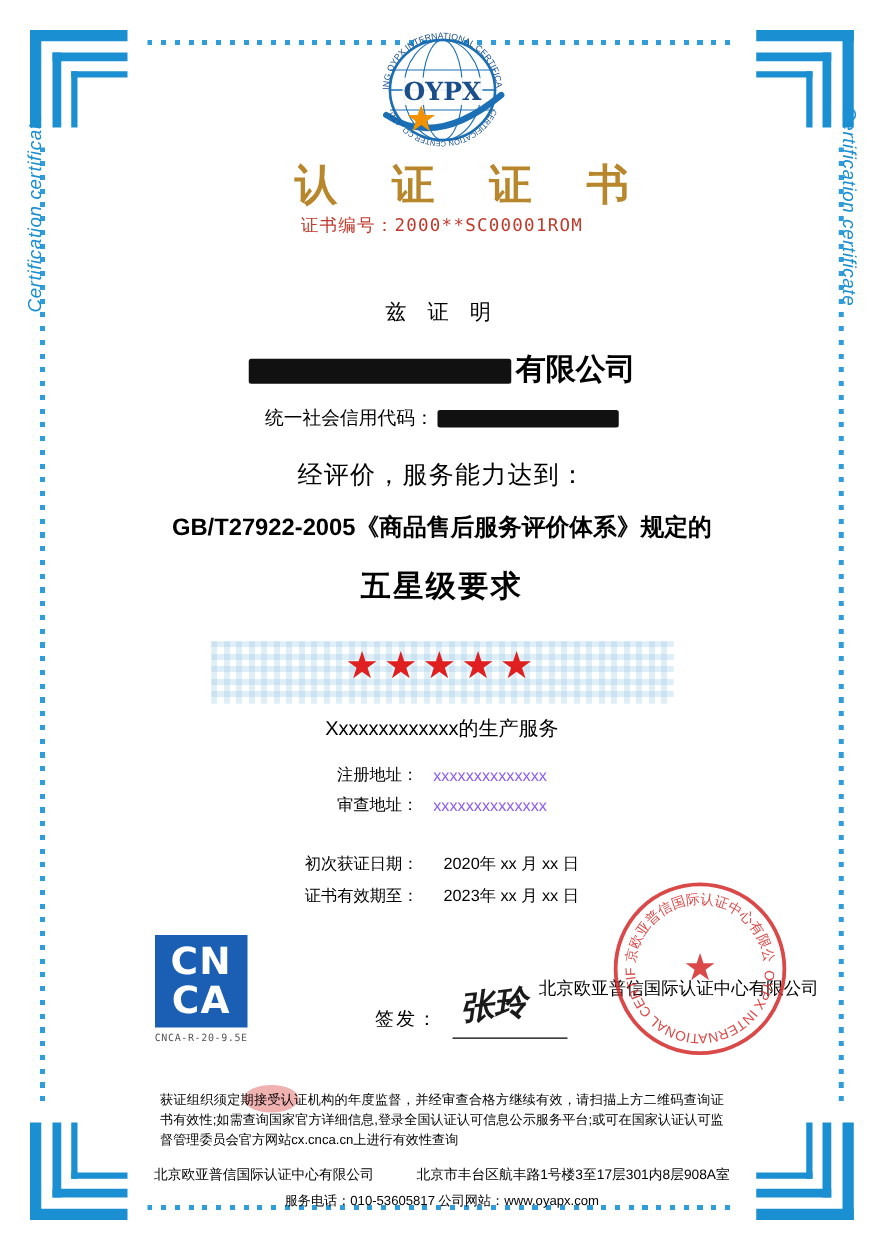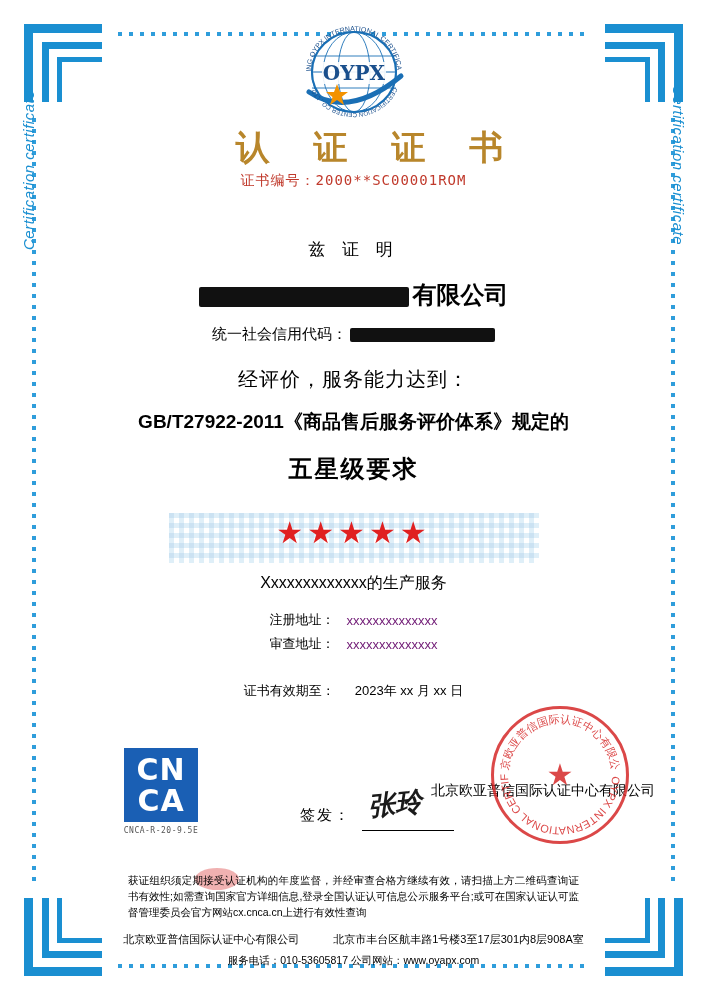--- a/index.html
+++ b/index.html
@@ -224,21 +224,21 @@
   .addr-table {
     margin: 0 auto;
     font-size: 13px;
     border-collapse: collapse;
   }
   .addr-table td {
     padding: 3px 6px;
     white-space: nowrap;
   }
   .addr-table td.k { text-align: center; color: #000; }
-  .addr-table td.v { text-align: left; color: #701a75; }
+  .addr-table td.v { text-align: left; color: #8b5cf6; }
 
   .date-table {
     margin: 22px auto 0 auto;
     font-size: 13px;
     border-collapse: collapse;
   }
   .date-table td { padding: 4px 6px; white-space: nowrap; }
   .date-table td.k { text-align: right; }
   .date-table td.v { text-align: left; padding-left: 14px; }
 
@@ -472,21 +472,21 @@
 
     <div class="company-line">
       <span class="redact redact-company"></span><span>有限公司</span>
     </div>
 
     <div class="credit-line">
       <span>统一社会信用代码：</span><span class="redact redact-credit"></span>
     </div>
 
     <div class="eval-line">经评价，服务能力达到：</div>
-    <div class="standard-line">GB/T27922-2011《商品售后服务评价体系》规定的</div>
+    <div class="standard-line">GB/T27922-2005《商品售后服务评价体系》规定的</div>
     <div class="grade-line">五星级要求</div>
 
     <div class="stars-band">
       <div class="watermark"></div>
       <div class="stars">★★★★★</div>
     </div>
 
     <div class="scope-value">Xxxxxxxxxxxxx的生产服务</div>
 
     <table class="addr-table">
@@ -497,20 +497,24 @@
       </tr>
       <tr>
         <td class="k">审查地址：</td>
         <td class="v">xxxxxxxxxxxxxx</td>
       </tr>
     </tbody>
       </table>
 
     <table class="date-table">
       <tbody>
+          <tr>
+        <td class="k">初次获证日期：</td>
+        <td class="v">2020年 xx 月 xx 日</td>
+      </tr>
       <tr>
         <td class="k">证书有效期至：</td>
         <td class="v">2023年 xx 月 xx 日</td>
       </tr>
     </tbody>
       </table>
   </div>
 
   <div class="cnca-logo">
     <div class="cnca-box">

